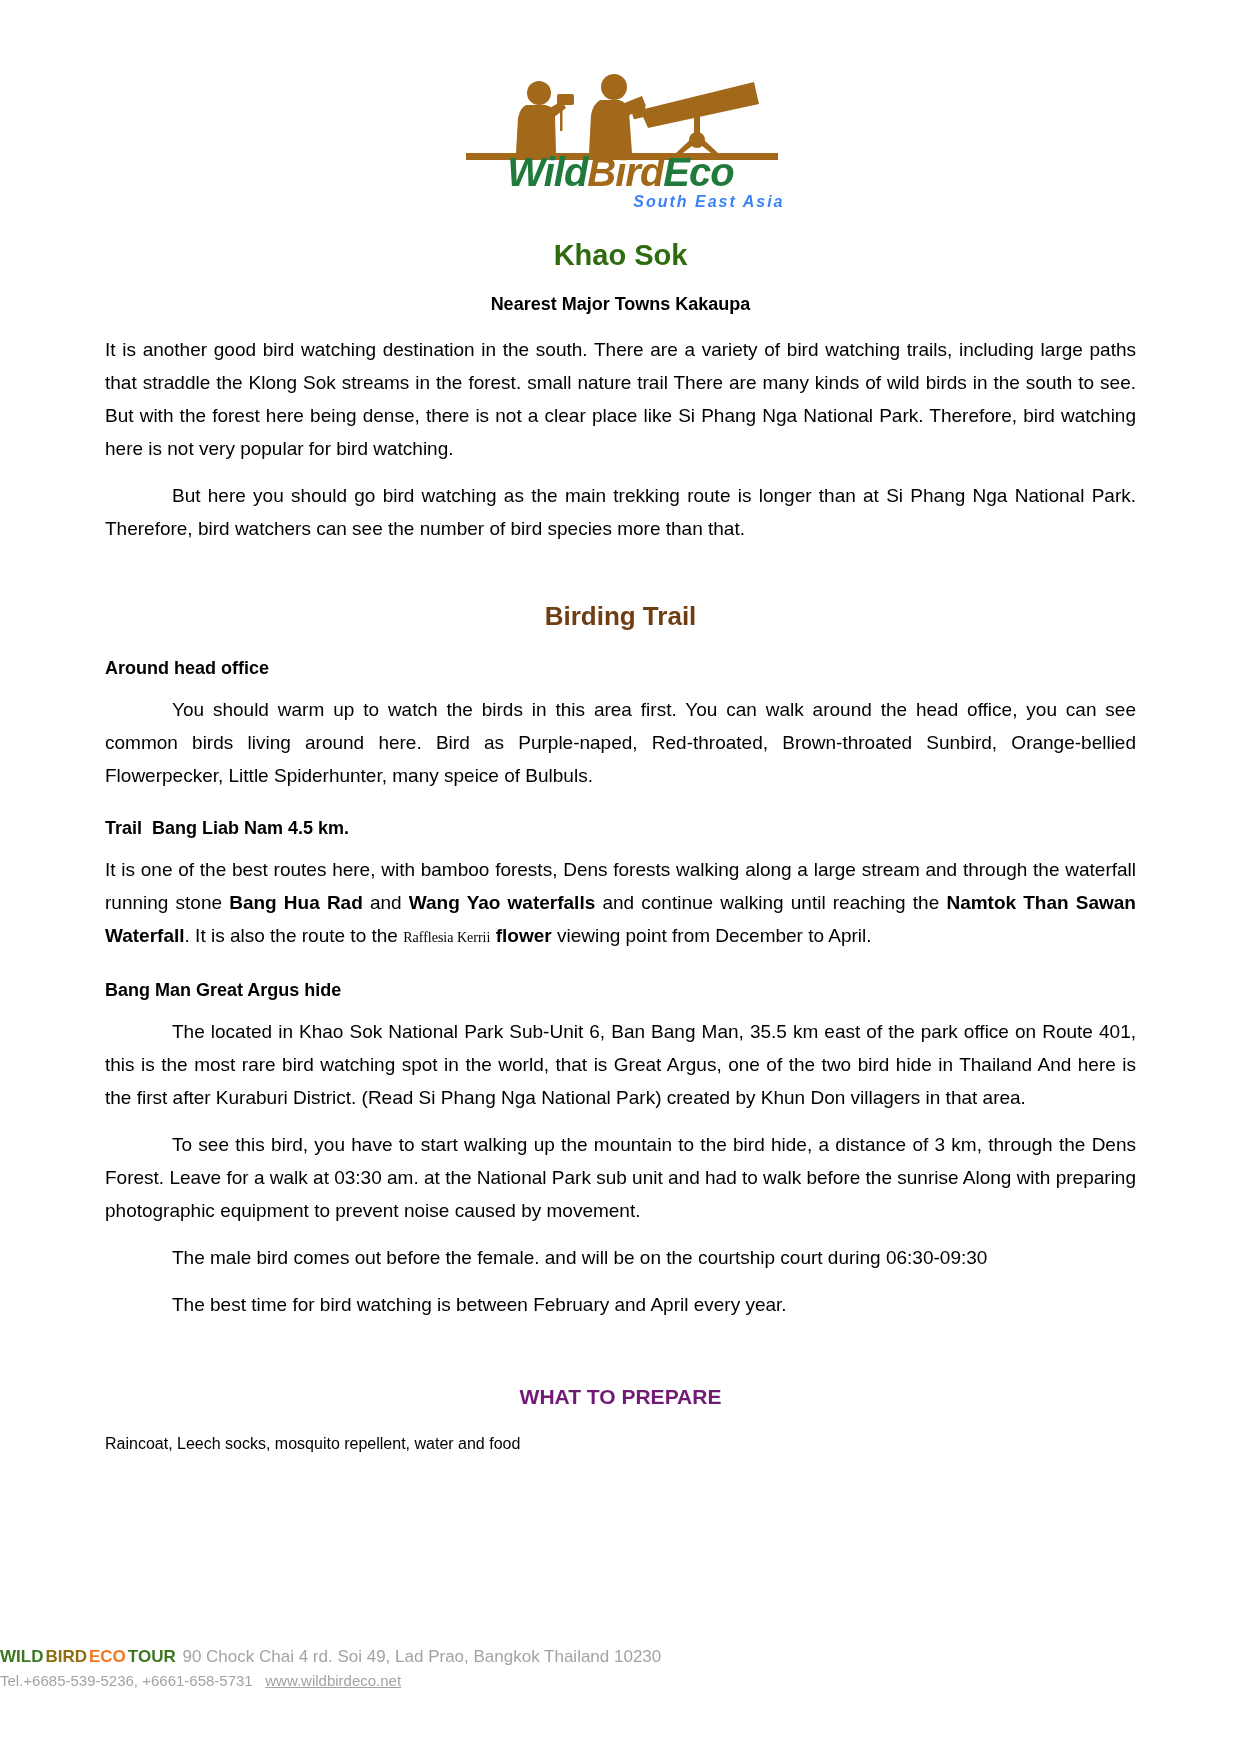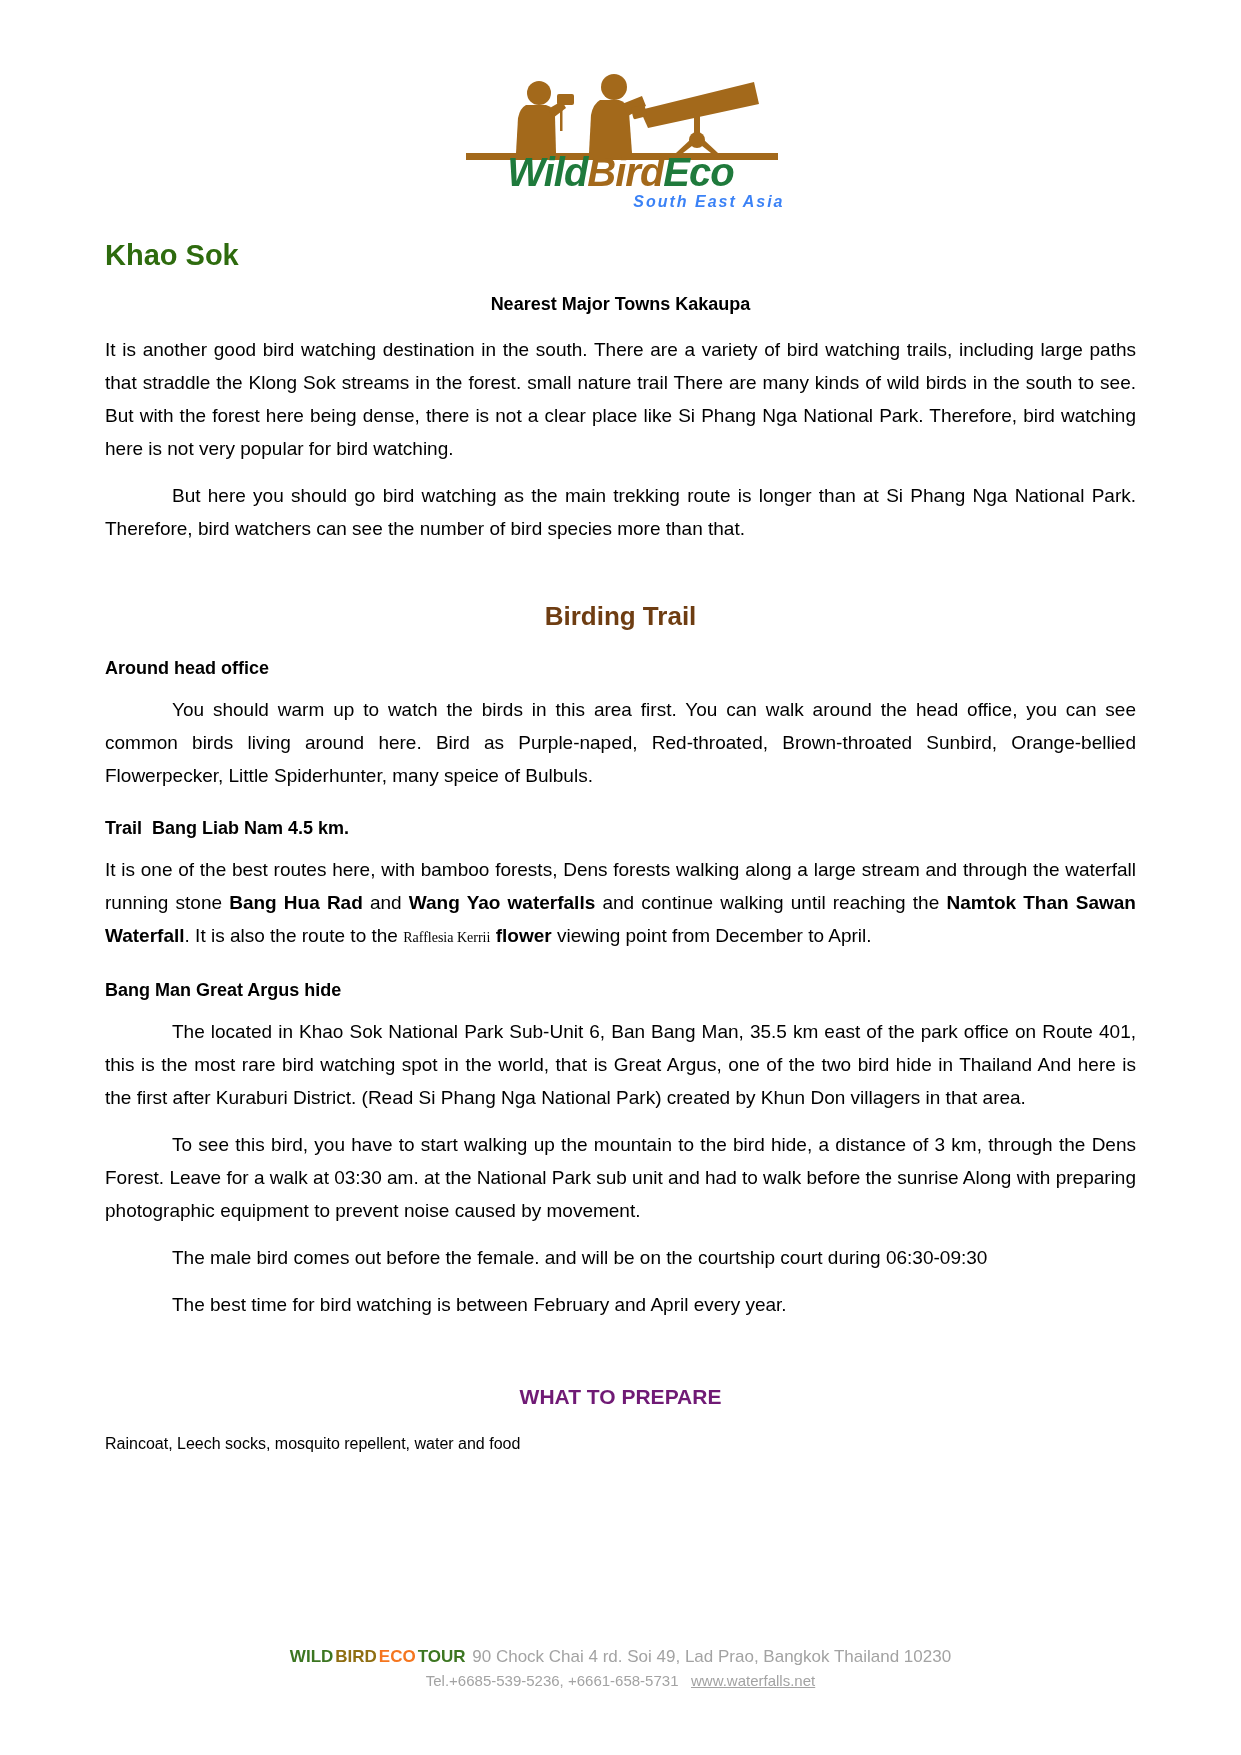--- a/index.html
+++ b/index.html
@@ -42,21 +42,21 @@
     font-size: 16px;
     letter-spacing: 2px;
     text-align: right;
     padding-right: 6px;
     margin-top: 1px;
   }
 
   
   .doc-title {
     margin-top: 28px;
-    text-align: left;
+    text-align: center;
     font-size: 29px;
     font-weight: bold;
   }
   .doc-subtitle {
     margin-top: 22px;
     text-align: center;
     font-size: 18px;
     font-weight: bold;
     color: #000000;
   }
@@ -97,21 +97,20 @@
     margin-top: 26px;
     font-size: 16px;
   }
 
   
   .footer {
     position: absolute;
     left: 0;
     right: 0;
     top: 1634px;
-    text-align: center;
   }
   .footer-line1 {
     font-size: 17px;
     color: #a3a3a3;
     line-height: 22px;
   }
   .footer-brand { font-weight: bold; }
   .footer-brand span { margin-right: 2px; }
   .footer-line2 {
     margin-top: 3px;
@@ -185,17 +184,17 @@
   <p class="prepare-items">Raincoat, Leech socks, mosquito repellent, water and food</p>
 
   <div class="footer">
     <div class="footer-line1">
       <span class="footer-brand"><span style="color: rgb(60, 118, 33);">WILD</span><span style="color: rgb(143, 110, 17);">BIRD</span><span style="color: rgb(245, 118, 31);">ECO</span><span style="color: rgb(60, 118, 33);">TOUR</span></span>
       <span>90 Chock Chai 4 rd. Soi 49, Lad Prao, Bangkok Thailand 10230</span>
     </div>
     <div class="footer-line2">
       <span>Tel.+6685-539-5236, +6661-658-5731</span>
       <span>&nbsp;</span>
-      <a class="footer-link">www.waterfalls.net</a>
+      <a class="footer-link">www.wildbirdeco.net</a>
     </div>
   </div>
 
 </div>
 
 </body></html>

